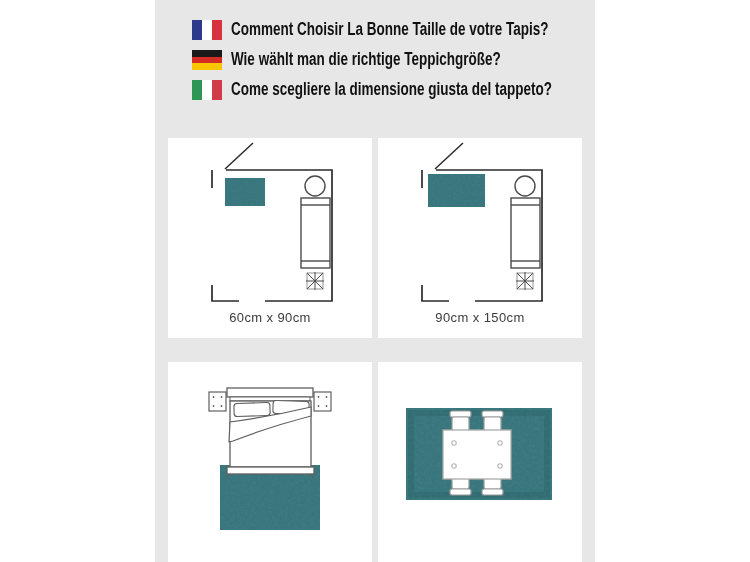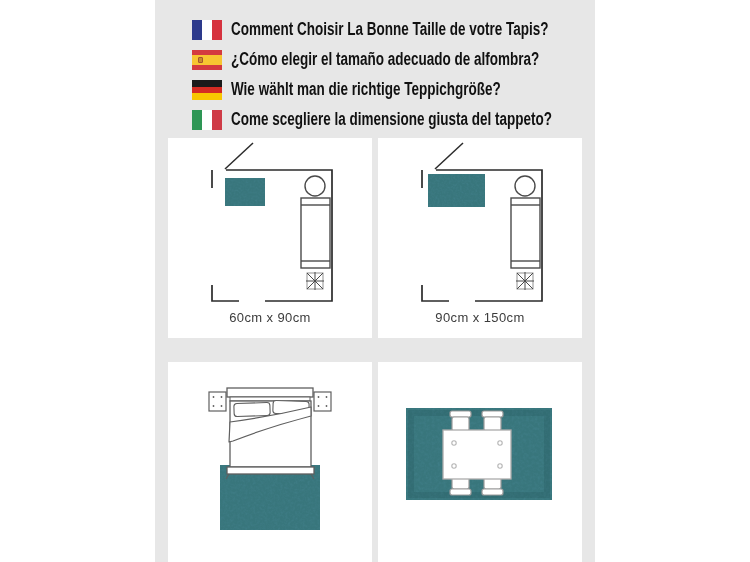--- a/index.html
+++ b/index.html
@@ -41,29 +41,20 @@
     <div class="header">
       <div class="hrow">
         <span class="flag vert fr">
             <b></b>
             <b></b>
             <b></b>
           </span>
         <span class="htext">Comment Choisir La Bonne Taille de votre Tapis?</span>
       </div>
       <div class="hrow">
-        <span class="flag horz es">
-            <b></b>
-            <b></b>
-            <b></b>
-            <i></i>
-          </span>
-        <span class="htext">¿Cómo elegir el tamaño adecuado de alfombra?</span>
-      </div>
-      <div class="hrow">
         <span class="flag horz de">
             <b></b>
             <b></b>
             <b></b>
           </span>
         <span class="htext">Wie wählt man die richtige Teppichgröße?</span>
       </div>
       <div class="hrow">
         <span class="flag vert it">
             <b></b>

